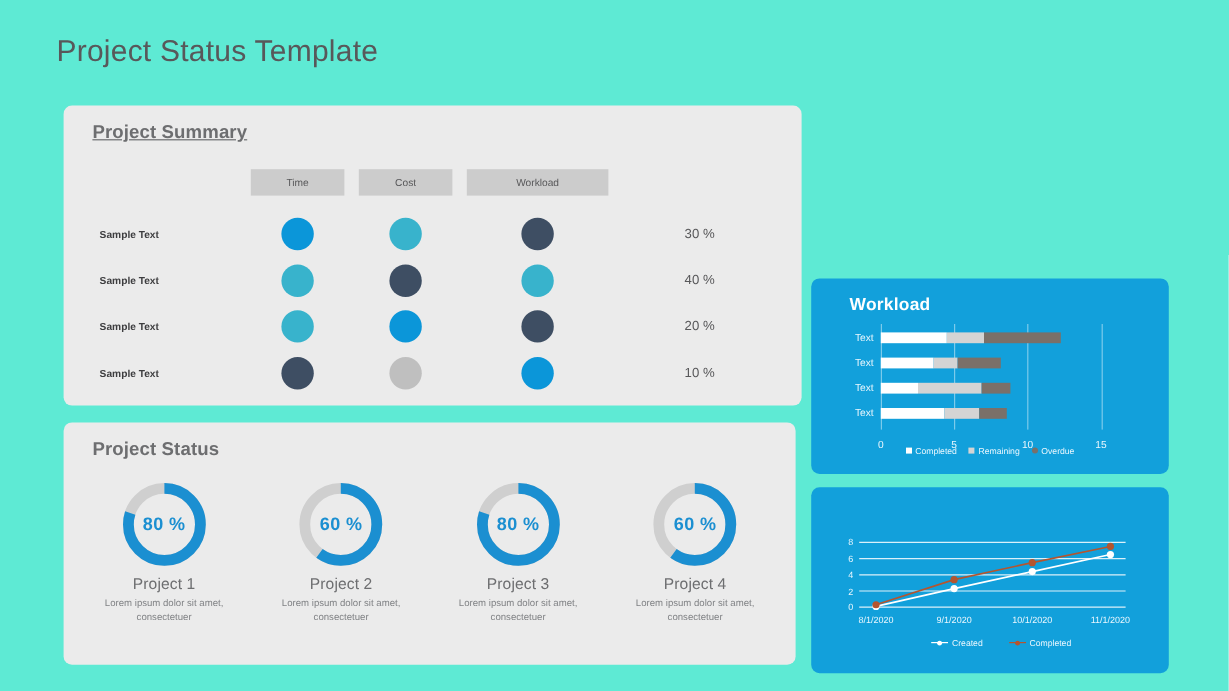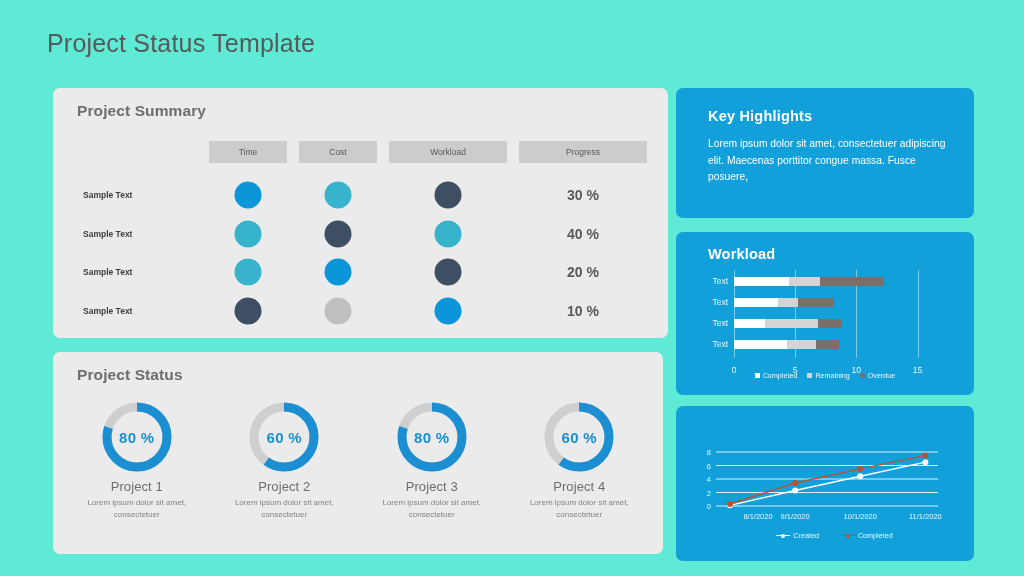--- a/index.html
+++ b/index.html
@@ -22,21 +22,21 @@
   .light-panel {
     position: absolute; background: #ebebeb; border-radius: 7px;
   }
   .panel-heading {
     position: absolute; font-size: 15.5px; color: #6d6e70;
     font-weight: 700; letter-spacing: .1px; white-space: nowrap;
   }
 
   
   #summary-panel { left: 53px; top: 88px; width: 615px; height: 250px; }
-  #summary-heading { left: 24px; top: 14px; }
+  #summary-heading { left: 24px; top: 14px; text-decoration: underline; }
 
   .hdr-row { position: absolute; left: 24px; top: 53px; width: 570px; height: 22px; }
   .hdr-cell {
     position: absolute; top: 0; height: 22px;
     background: #cccccc; color: #58585a;
     font-size: 8.5px; text-align: center; line-height: 22px;
     white-space: nowrap; overflow: hidden;
   }
   .hdr-cell.bold { font-weight: 700; }
 
@@ -44,21 +44,21 @@
   .sum-name {
     position: absolute; left: 6px; top: 50%; transform: translateY(-50%);
     font-size: 8.5px; font-weight: 700; color: #3d3d3f; white-space: nowrap;
   }
   .dot {
     position: absolute; top: 50%; transform: translate(-50%, -50%);
     width: 27px; height: 27px; border-radius: 50%;
   }
   .pct {
     position: absolute; top: 50%; transform: translate(-50%, -50%);
-    font-size: 14px; color: #58585a; white-space: nowrap; font-weight: bold;
+    font-size: 11px; color: #58585a; white-space: nowrap;
   }
 
   
   #status-panel { left: 53px; top: 352px; width: 610px; height: 202px; }
   #status-heading { left: 24px; top: 14px; text-align: center; }
 
   .donuts { position: absolute; left: 10px; top: 48px; width: 590px; display: flex; }
   .donut-cell { flex: 1; text-align: center; }
   .donut-wrap { position: relative; width: 74px; height: 74px; margin: 0 auto; }
   .donut-wrap svg { display: block; width: 74px; height: 74px; transform: rotate(-90deg); }
@@ -148,21 +148,20 @@
 <div class="slide">
 
   <div class="slide-title">Project Status Template</div>
 
   <div class="light-panel" id="summary-panel">
     <div class="panel-heading" id="summary-heading">Project Summary</div>
     <div class="hdr-row" id="summary-header-row">
         <div class="hdr-cell" style="left: 132px; width: 78px;">Time</div>
         <div class="hdr-cell" style="left: 222px; width: 78px;">Cost</div>
         <div class="hdr-cell" style="left: 312px; width: 118px;">Workload</div>
-        <div class="hdr-cell" style="left: 442px; width: 128px;">Progress</div>
       </div>
     <div id="summary-body">
         <div class="sum-row" style="top: 88px;">
           <div class="sum-name">Sample Text</div>
           <div class="dot" style="left: 171px; background: rgb(11, 150, 217);"></div>
           <div class="dot" style="left: 261px; background: rgb(56, 179, 204);"></div>
           <div class="dot" style="left: 371px; background: rgb(62, 78, 99);"></div>
           <div class="pct" style="left: 506px;">30 %</div>
         </div>
         <div class="sum-row" style="top: 126.5px;">
@@ -232,24 +231,20 @@
               <circle cx="37" cy="37" r="30" fill="none" stroke="#1b8fd1" stroke-width="9" stroke-dasharray="113.10 75.40" stroke-linecap="butt"></circle>
             </svg>
             <div class="donut-label">60 %</div>
           </div>
           <div class="donut-title">Project 4</div>
           <div class="donut-desc">Lorem ipsum dolor sit amet, consectetuer</div>
         </div>
       </div>
   </div>
 
-  <div class="blue-panel" id="key-panel">
-    <div class="blue-heading" id="key-heading">Key Highlights</div>
-    <div id="key-body">Lorem ipsum dolor sit amet, consectetuer adipiscing elit. Maecenas porttitor congue massa. Fusce posuere,</div>
-  </div>
 
   <div class="blue-panel" id="workload-panel">
     <div class="blue-heading" id="workload-heading">Workload</div>
     <div id="workload-chart">
         <div class="wl-grid" style="left: 58px; height: 88px;"></div>
         <div class="wl-grid" style="left: 119.176px; height: 88px;"></div>
         <div class="wl-grid" style="left: 180.353px; height: 88px;"></div>
         <div class="wl-grid" style="left: 241.529px; height: 88px;"></div>
         <div class="wl-cat" style="left: 18px; top: 6px;">Text</div>
         <div class="wl-bar" style="left: 58px; top: 7px;">
@@ -313,21 +308,21 @@
           <circle cx="54" cy="57.975" r="3" fill="#b4552f"></circle>
           <circle cx="119.12" cy="37.05" r="3" fill="#b4552f"></circle>
           <circle cx="184.24" cy="22.875" r="3" fill="#b4552f"></circle>
           <circle cx="249.36" cy="9.375" r="3" fill="#b4552f"></circle>
         </svg>
         <div class="cvc-ytick" style="left: 21px; top: 60px;">0</div>
         <div class="cvc-ytick" style="left: 21px; top: 46.5px;">2</div>
         <div class="cvc-ytick" style="left: 21px; top: 33px;">4</div>
         <div class="cvc-ytick" style="left: 21px; top: 19.5px;">6</div>
         <div class="cvc-ytick" style="left: 21px; top: 6px;">8</div>
-        <div class="cvc-xtick" style="left: 54px; top: 66px; margin-left: 28px;">8/1/2020</div>
+        <div class="cvc-xtick" style="left: 54px; top: 66px;">8/1/2020</div>
         <div class="cvc-xtick" style="left: 119.12px; top: 66px;">9/1/2020</div>
         <div class="cvc-xtick" style="left: 184.24px; top: 66px;">10/1/2020</div>
         <div class="cvc-xtick" style="left: 249.36px; top: 66px;">11/1/2020</div>
       </div>
     <div class="cvc-legend" id="cvc-legend">
         <div class="lg-item">
           <span class="lg-line" style="background: rgb(255, 255, 255);"></span>
           <span>Created</span>
         </div>
         <div class="lg-item">

